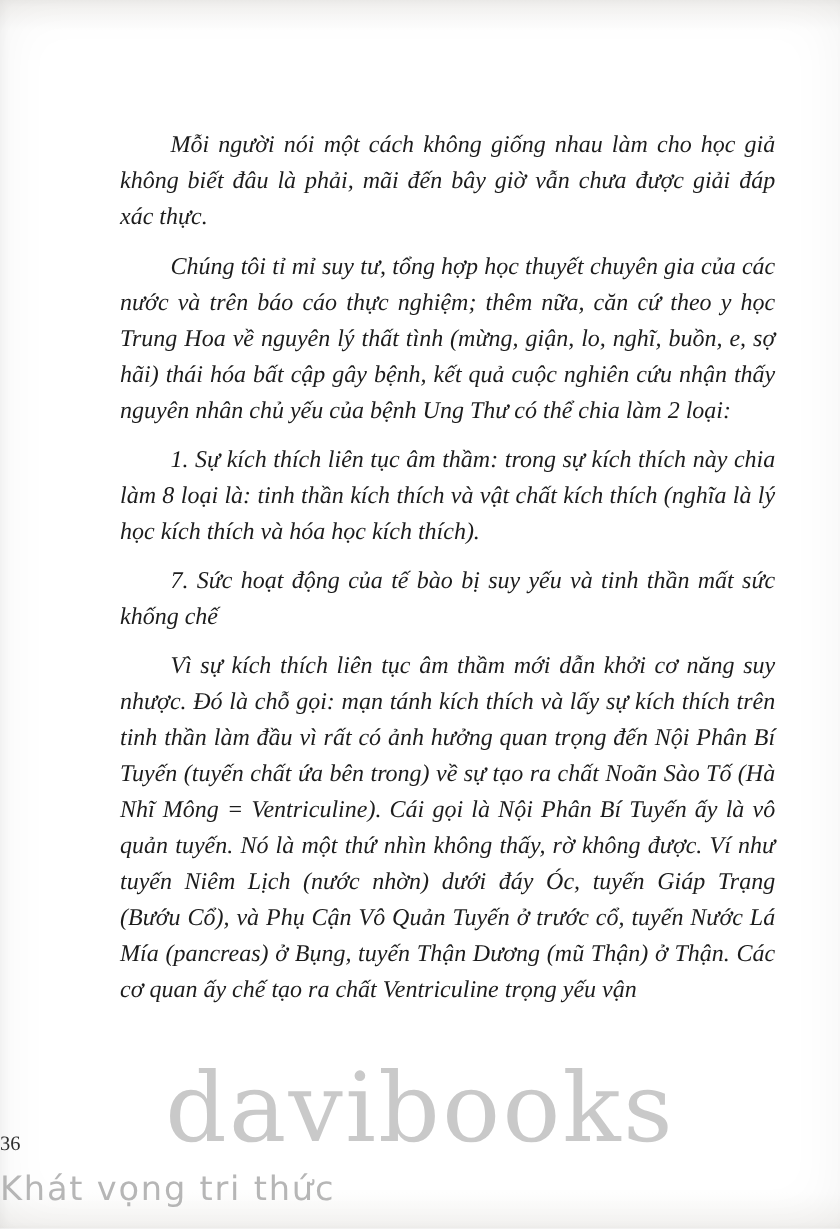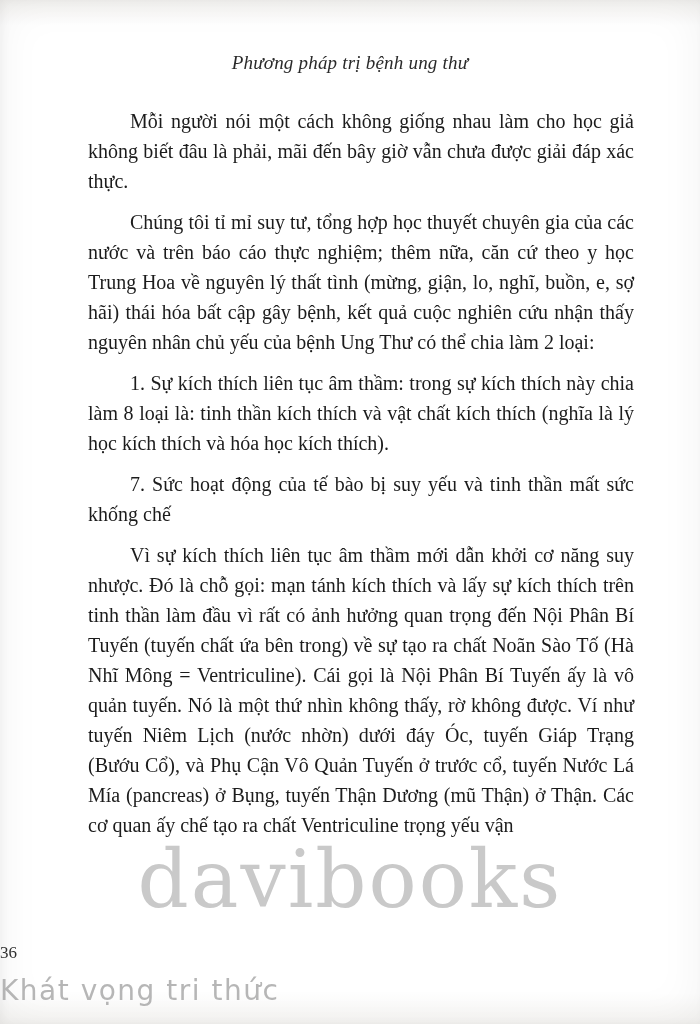--- a/index.html
+++ b/index.html
@@ -28,34 +28,35 @@
     width: 100%;
     text-align: center;
     font-style: italic;
     font-size: 19px;
     color: #2a2a2a;
     letter-spacing: 0.2px;
   }
   .text-block {
     position: absolute;
     top: 106px;
-    left: 88px;
+    left: 100px;
     width: 546px;
     font-size: 20px;
     line-height: 30px;
     color: #1c1c1c;
     text-align: justify;
+    font-style: italic;
   }
   .text-block p {
     margin: 0 0 11px 0;
     text-indent: 42px;
   }
   .watermark-brand {
     position: absolute;
-    top: 840px;
+    top: 884px;
     left: 0;
     width: 100%;
     text-align: center;
     font-family: "DejaVu Serif", serif;
     font-size: 80px;
     line-height: 1;
     color: #9d9d9d;
     opacity: 0.55;
     letter-spacing: 2px;
     pointer-events: none;
@@ -79,21 +80,20 @@
     opacity: 0.8;
     letter-spacing: 1.5px;
     pointer-events: none;
   }
 </style>
 </head>
 <body>
 
 <div class="scan-page">
 
-  <div class="running-header">Phương pháp trị bệnh ung thư</div>
 
   <div class="text-block">
     <p>Mỗi người nói một cách không giống nhau làm cho học giả không biết đâu là phải, mãi đến bây giờ vẫn chưa được giải đáp xác thực.</p>
     <p>Chúng tôi tỉ mỉ suy tư, tổng hợp học thuyết chuyên gia của các nước và trên báo cáo thực nghiệm; thêm nữa, căn cứ theo y học Trung Hoa về nguyên lý thất tình (mừng, giận, lo, nghĩ, buồn, e, sợ hãi) thái hóa bất cập gây bệnh, kết quả cuộc nghiên cứu nhận thấy nguyên nhân chủ yếu của bệnh Ung Thư có thể chia làm 2 loại:</p>
     <p>1. Sự kích thích liên tục âm thầm: trong sự kích thích này chia làm 8 loại là: tinh thần kích thích và vật chất kích thích (nghĩa là lý học kích thích và hóa học kích thích).</p>
     <p>7. Sức hoạt động của tế bào bị suy yếu và tinh thần mất sức khống chế</p>
     <p>Vì sự kích thích liên tục âm thầm mới dẫn khởi cơ năng suy nhược. Đó là chỗ gọi: mạn tánh kích thích và lấy sự kích thích trên tinh thần làm đầu vì rất có ảnh hưởng quan trọng đến Nội Phân Bí Tuyến (tuyến chất ứa bên trong) về sự tạo ra chất Noãn Sào Tố (Hà Nhĩ Mông = Ventriculine). Cái gọi là Nội Phân Bí Tuyến ấy là vô quản tuyến. Nó là một thứ nhìn không thấy, rờ không được. Ví như tuyến Niêm Lịch (nước nhờn) dưới đáy Óc, tuyến Giáp Trạng (Bướu Cổ), và Phụ Cận Vô Quản Tuyến ở trước cổ, tuyến Nước Lá Mía (pancreas) ở Bụng, tuyến Thận Dương (mũ Thận) ở Thận. Các cơ quan ấy chế tạo ra chất Ventriculine trọng yếu vận</p>
   </div>
 
   <div class="watermark-brand">davibooks</div>

